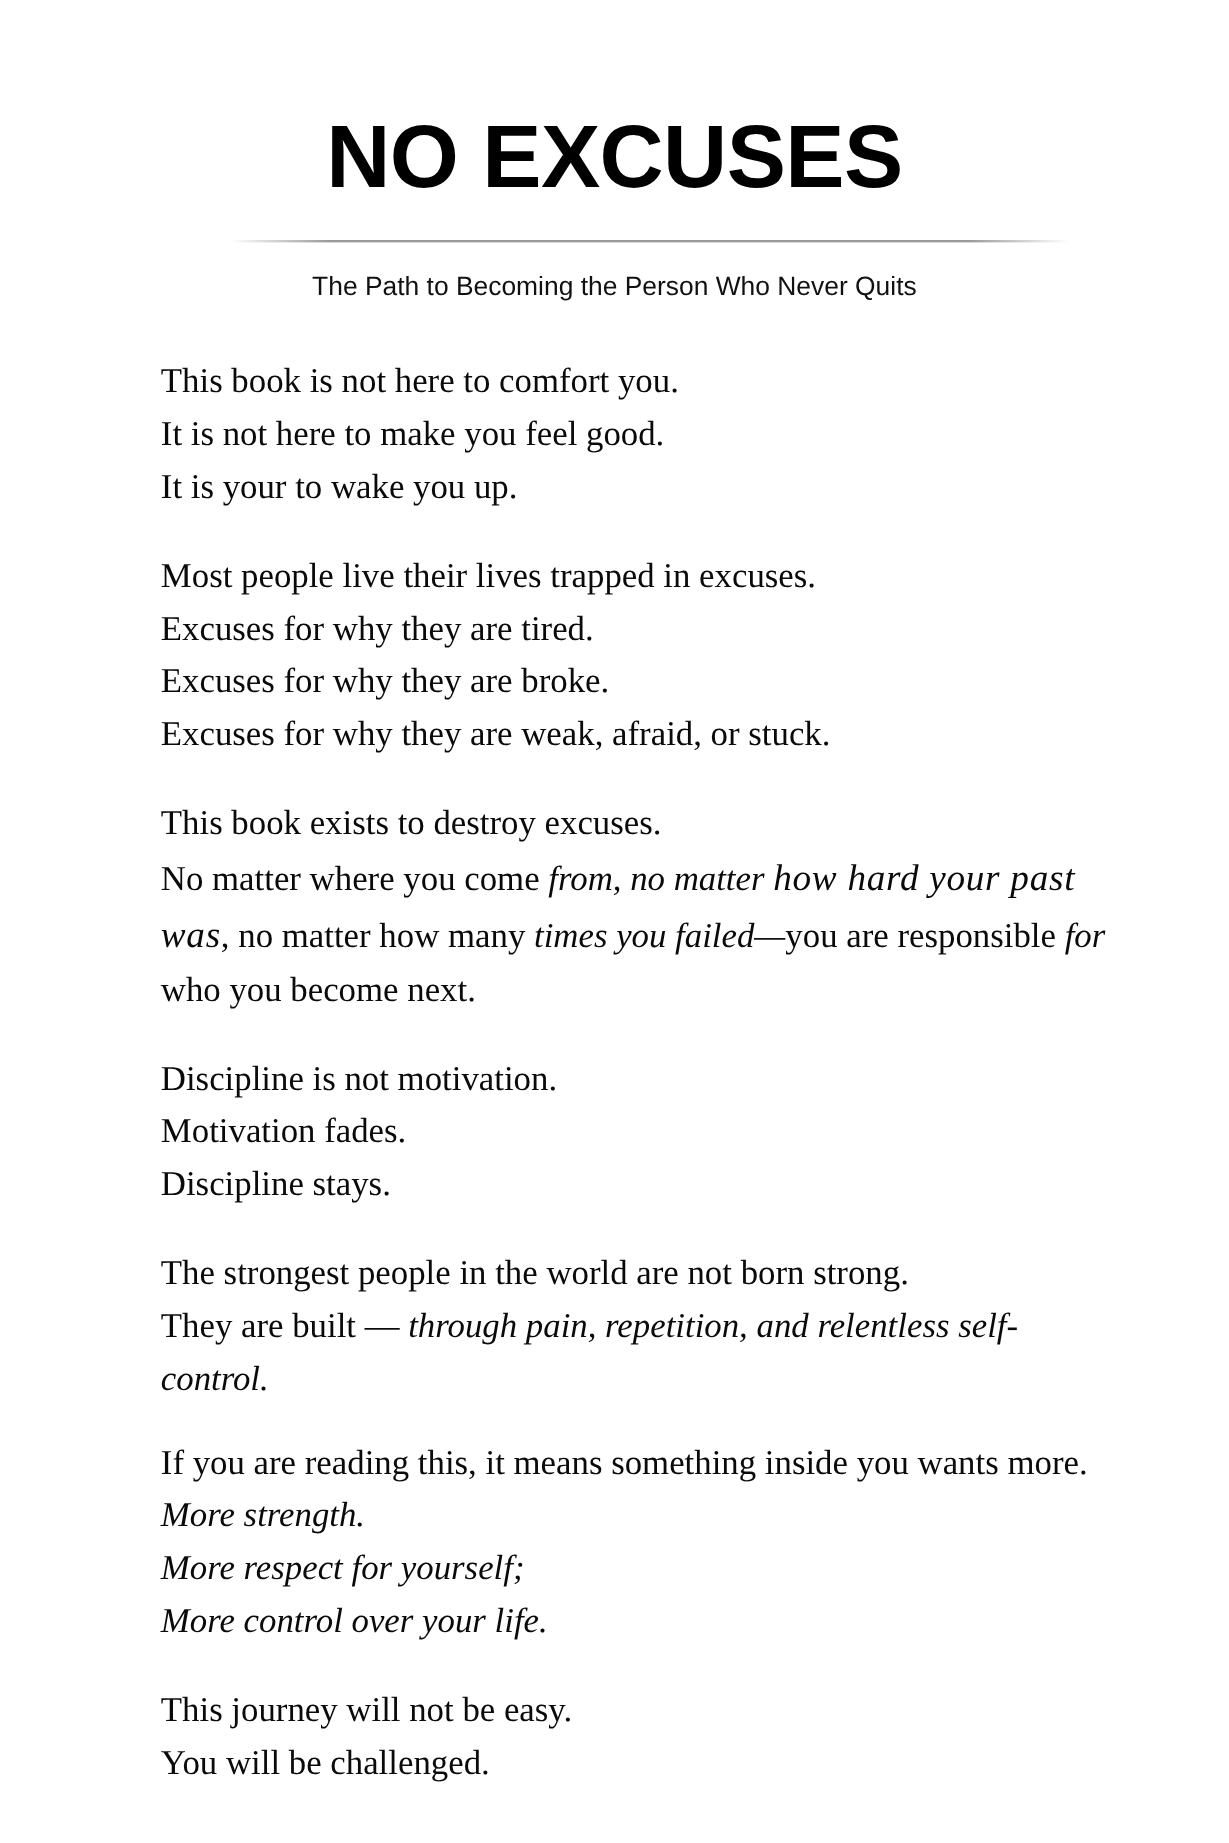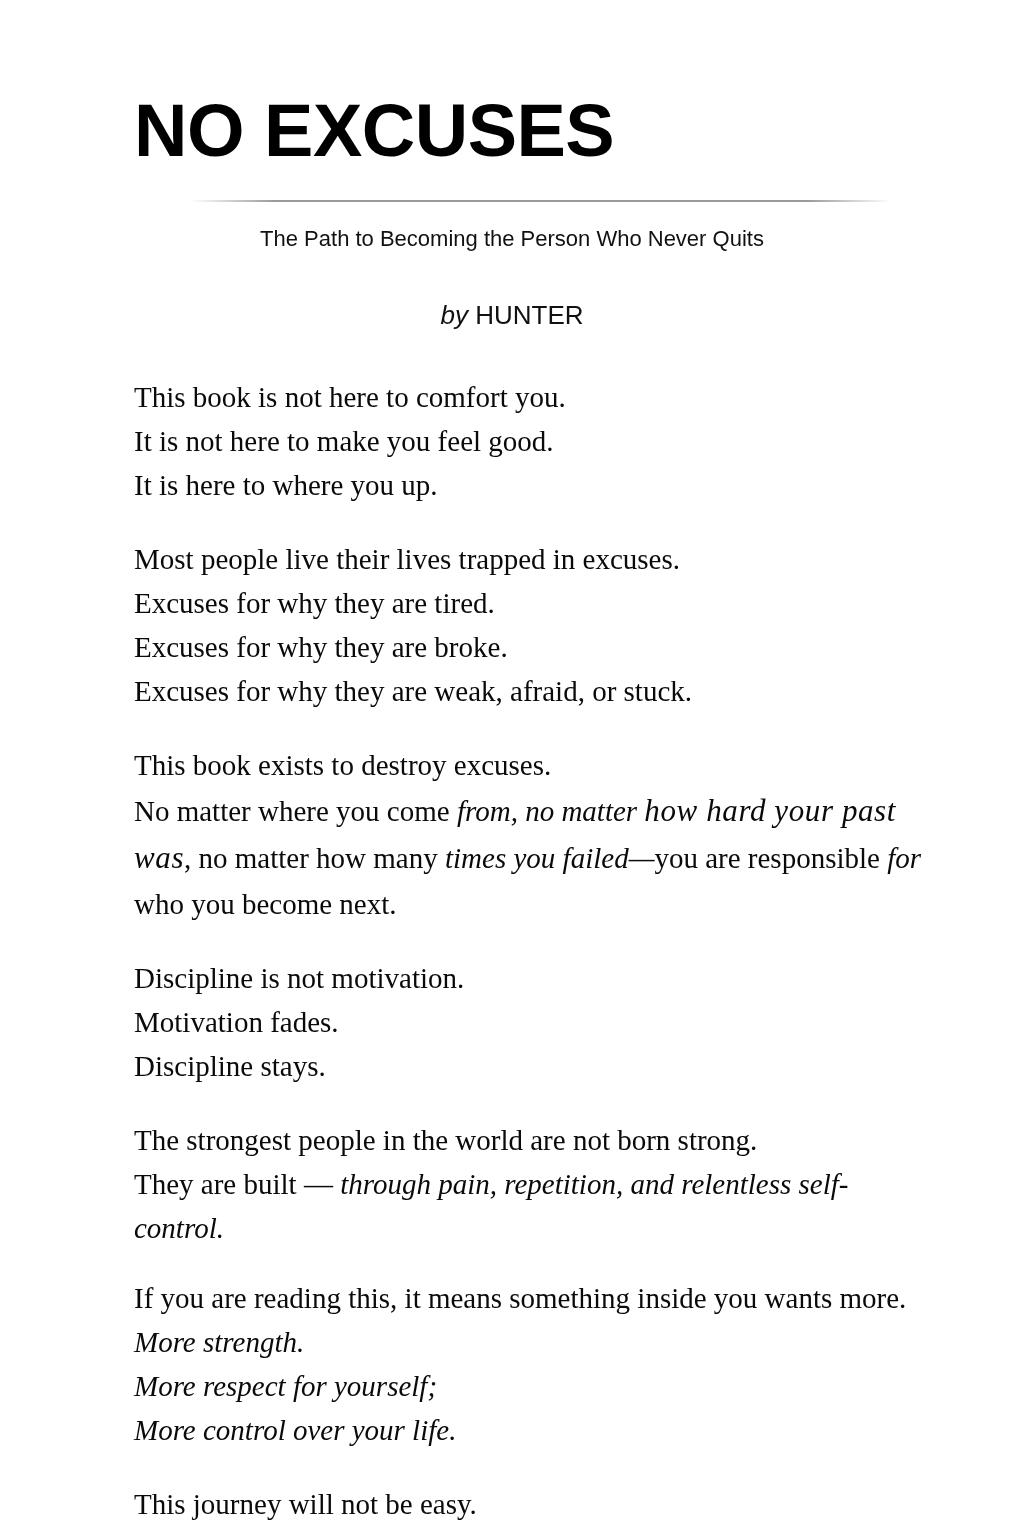--- a/index.html
+++ b/index.html
@@ -19,21 +19,21 @@
     height: 1536px;
     box-sizing: border-box;
     padding: 70px 76px 0 134px;
     position: relative;
   }
   .book-title {
     font-family: "Liberation Sans", sans-serif;
     font-weight: bold;
     font-size: 74px;
     letter-spacing: -0.5px;
-    text-align: left;
+    text-align: center;
     line-height: 1.05;
     margin: 22px 0 0 0;
     padding-right: 58px;
     color: #000;
   }
   .title-rule {
     margin: 30px auto 0 auto;
     width: 700px;
     height: 2px;
     background: linear-gradient(to right, rgba(120,120,120,0), rgba(120,120,120,0.75) 12%, rgba(120,120,120,0.75) 88%, rgba(120,120,120,0));
@@ -85,31 +85,27 @@
 <body>
 
 <div class="page">
 
   <h1 class="book-title">NO EXCUSES</h1>
 
   <div class="title-rule"></div>
 
   <div class="subtitle">The Path to Becoming the Person Who Never Quits</div>
 
-  <div class="byline">
-    <span class="by">by</span>
-    <span>HUNTER</span>
-  </div>
 
   <div class="body-copy">
 
     <p class="para">
       <span class="ln">This book is not here to comfort you.</span>
       <span class="ln">It is not here to make you feel good.</span>
-      <span class="ln">It is here to where you up.</span>
+      <span class="ln">It is your to wake you up.</span>
     </p>
 
     <p class="para">
       <span class="ln">Most people live their lives trapped in excuses.</span>
       <span class="ln">Excuses for why they are tired.</span>
       <span class="ln">Excuses for why they are broke.</span>
       <span class="ln">Excuses for why they are weak, afraid, or stuck.</span>
     </p>
 
     <p class="para">

